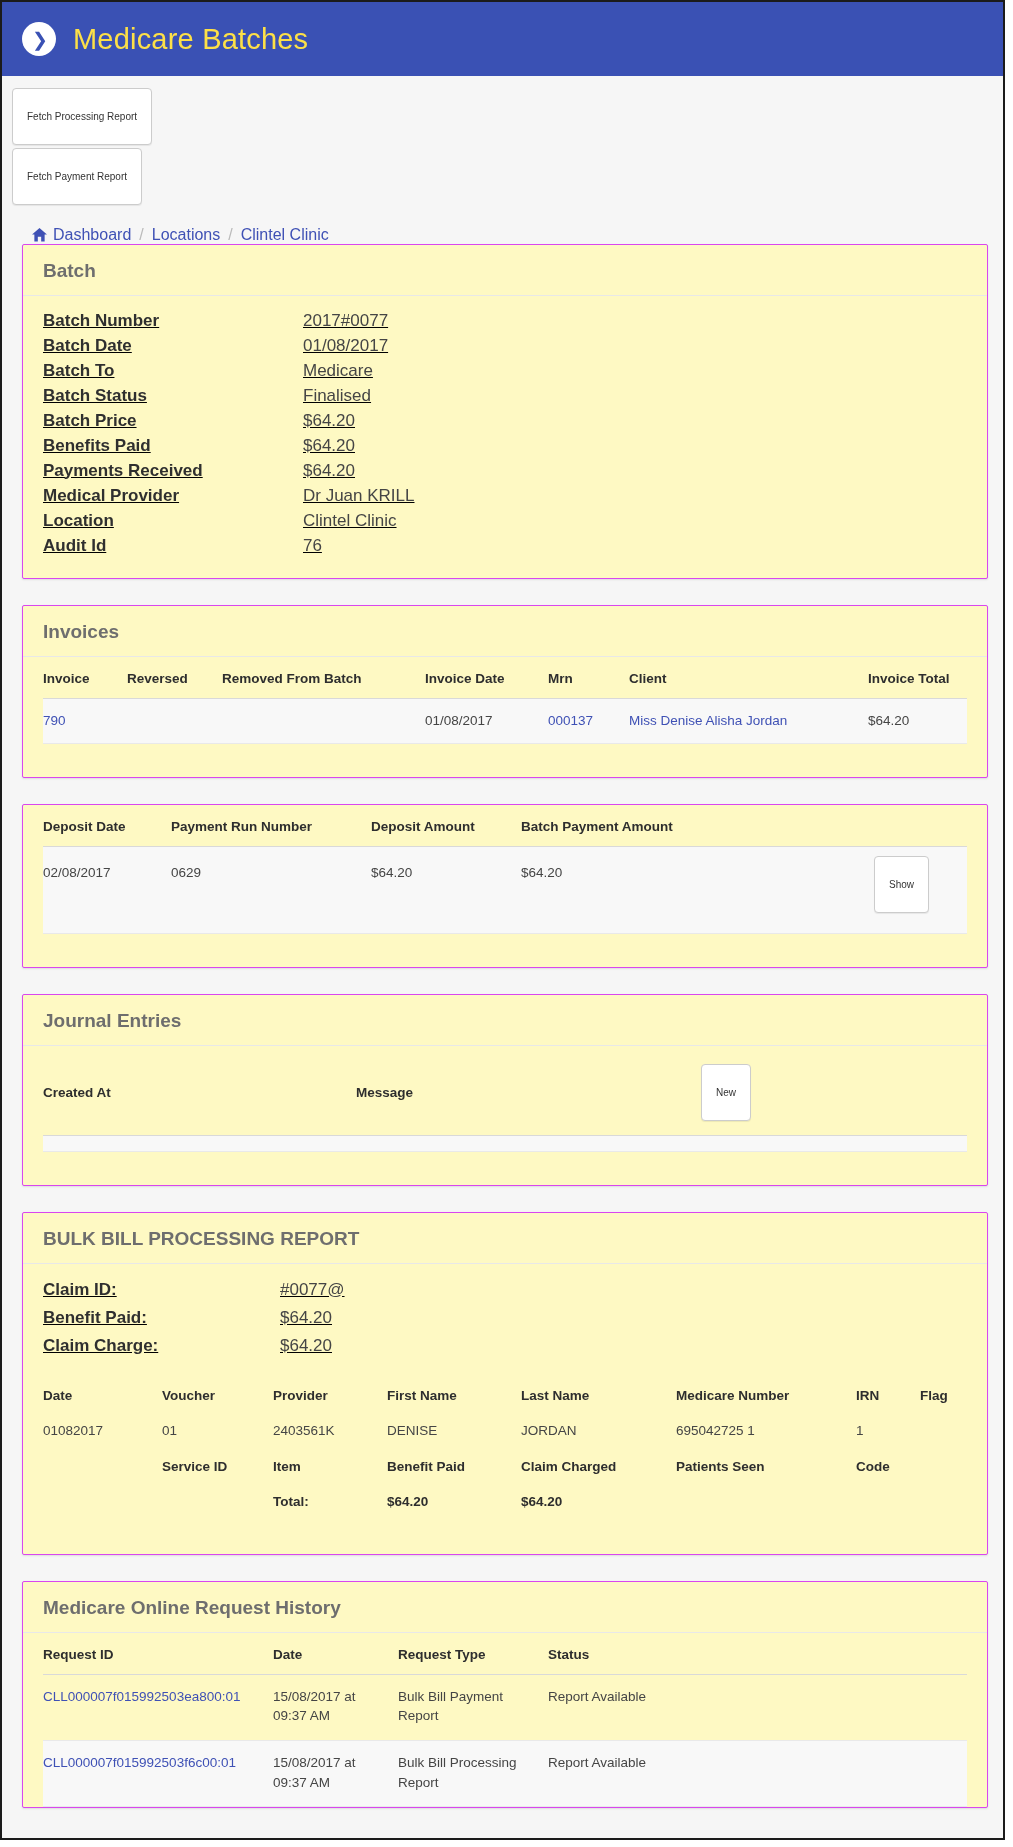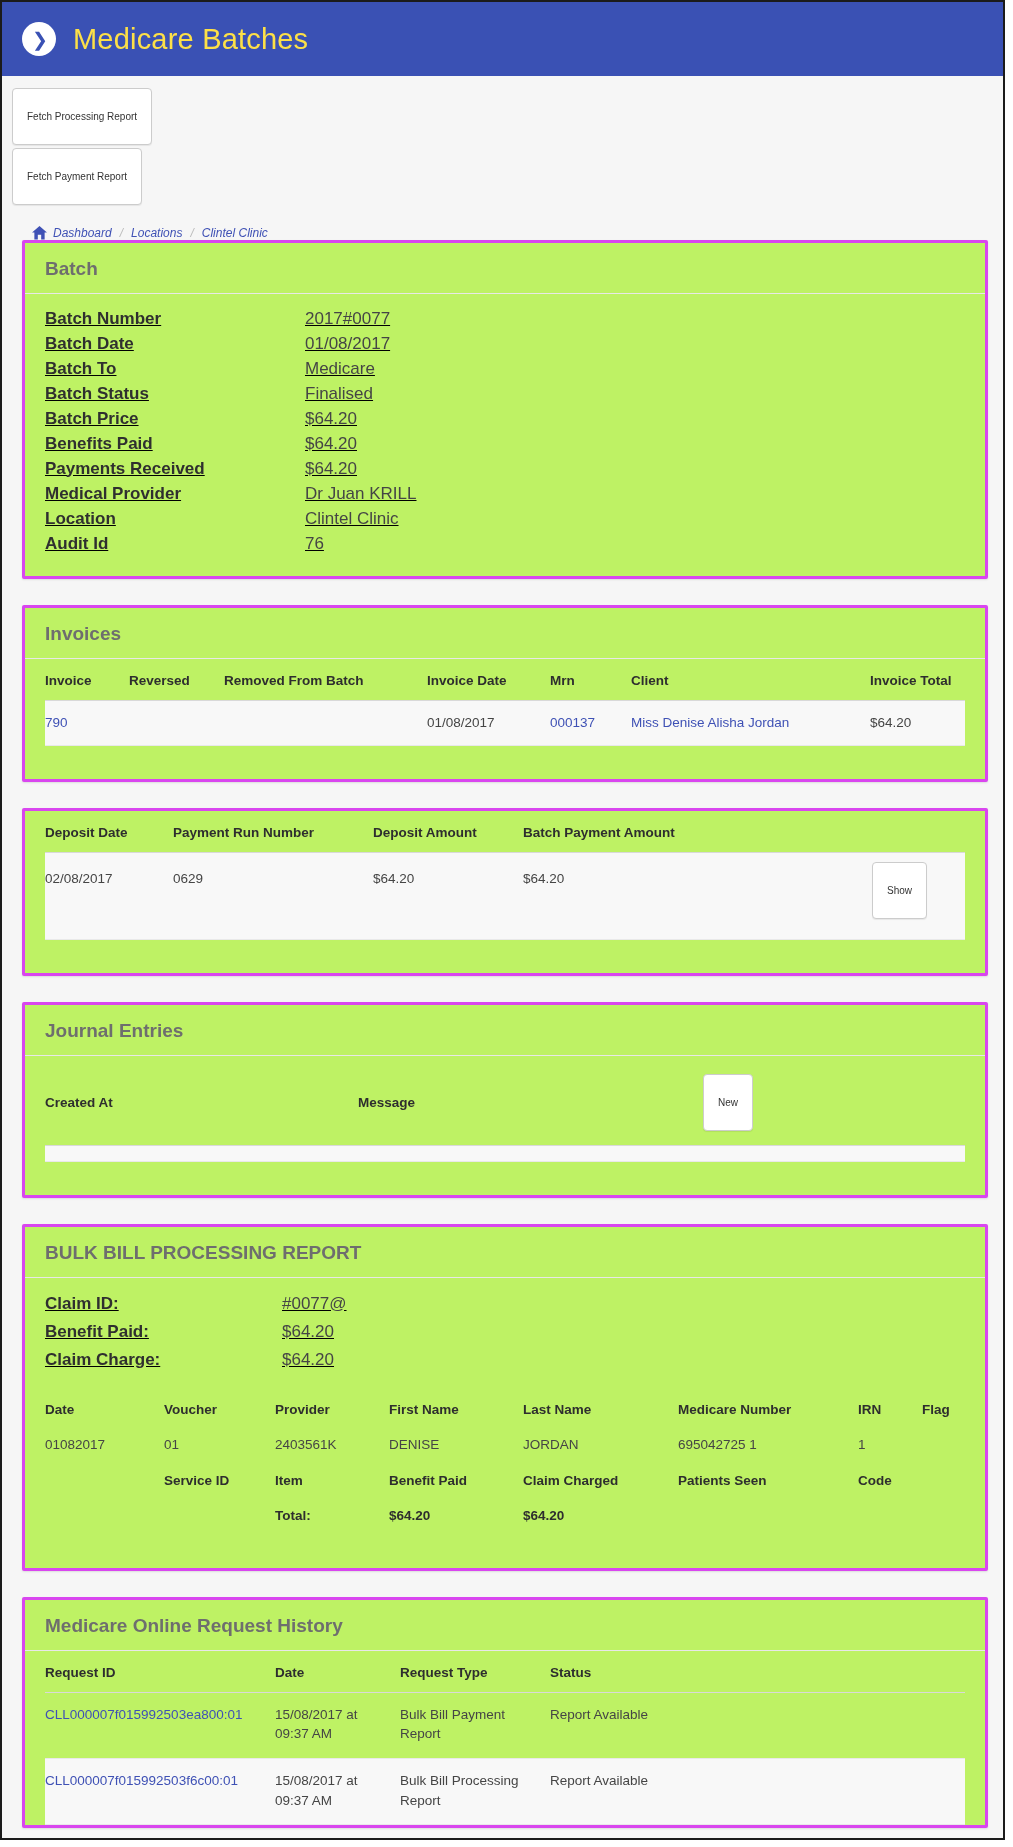--- a/index.html
+++ b/index.html
@@ -38,29 +38,29 @@
   .btn {
     display: inline-block; background: #ffffff;
     border: 1px solid #cccccc; border-radius: 4px;
     padding: 22px 14px; font-size: 10px; color: #333333;
     font-family: inherit; cursor: pointer;
     box-shadow: 0 1px 1px rgba(0,0,0,0.07);
   }
   .toolbar .btn { display: block; margin-bottom: 3px; width: max-content; }
   
   .breadcrumb {
-    margin: 21px 0 0 30px; font-size: 12px; color: #777777;
-    display: flex; align-items: center; font-style: italic;
+    margin: 21px 0 0 30px; font-size: 16px; color: #777777;
+    display: flex; align-items: center;
   }
   .breadcrumb a { color: #3f51b5; text-decoration: none; display: inline-flex; align-items: center; }
   .breadcrumb .home-ic { width: 15px; height: 14px; margin-right: 6px; display: inline-block; }
   .breadcrumb .sep { color: #bbbbbb; margin: 0 8px; }
   
   .panel {
-    background: #bef264; border: 3px solid #d946ef; border-radius: 2px;
+    background: #fef9c3; border: 1px solid #d946ef; border-radius: 2px;
     margin: 0 15px 26px 20px;
     box-shadow: 0 1px 2px rgba(0,0,0,0.10);
   }
   .panel:first-of-type { margin-top: 25px; }
   .panel-title {
     font-size: 19px; font-weight: bold; color: #6e6e6e;
     padding: 15px 20px 13px 20px;
     border-bottom: 1px solid #e8e8e8;
   }
   .panel-body { padding: 12px 20px 20px 20px; }

